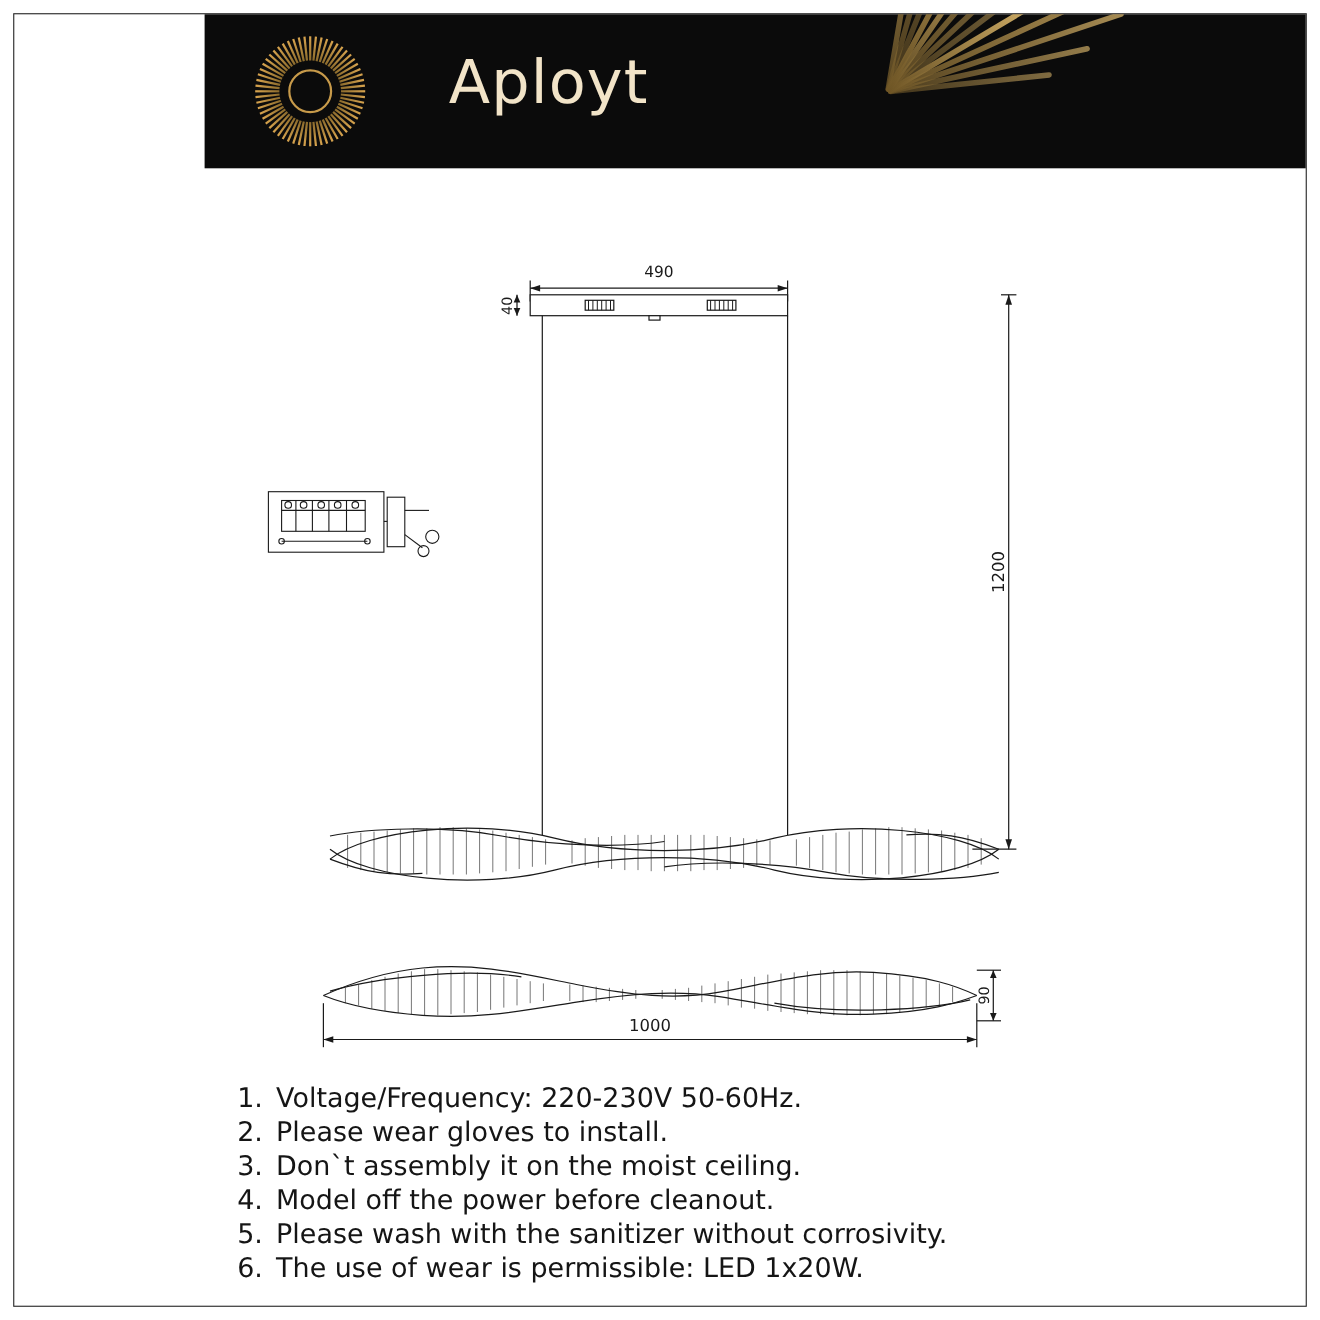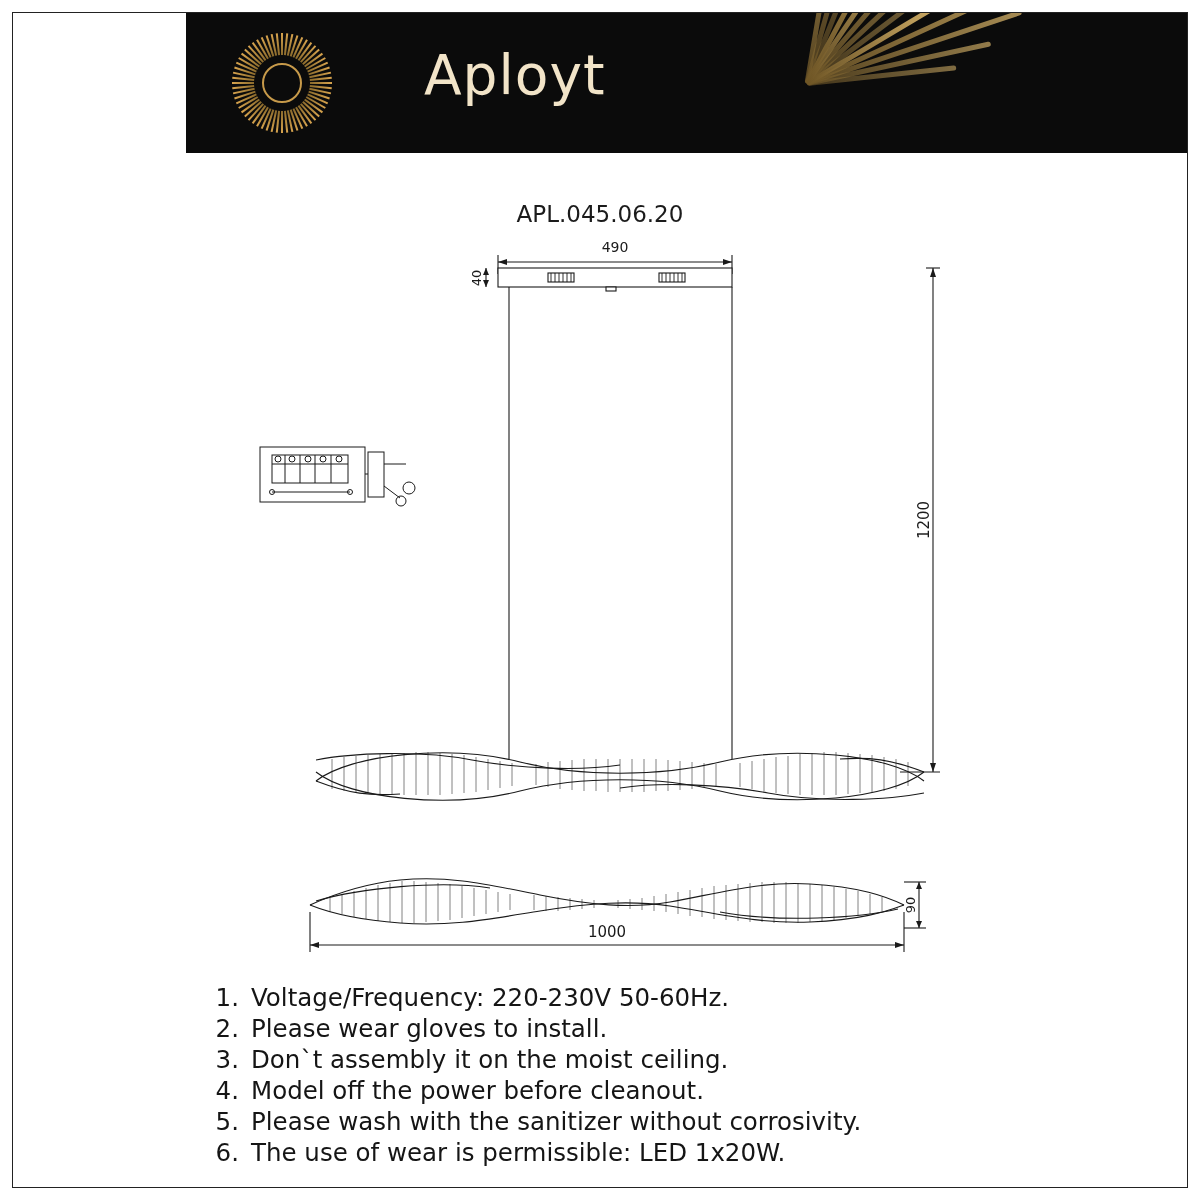--- a/index.html
+++ b/index.html
@@ -5,31 +5,31 @@
   html,body{margin:0;padding:0;background:#ffffff;}
   body{width:1200px;height:1200px;font-family:"DejaVu Sans",sans-serif;color:#1a1a1a;overflow:hidden;}
   .page{position:relative;width:1200px;height:1200px;box-sizing:border-box;}
   .frame{position:absolute;left:12px;top:12px;width:1176px;height:1176px;border:1px solid #222;box-sizing:border-box;}
 
   
   .banner{position:absolute;left:186px;top:13px;width:1001px;height:140px;background:#0b0b0b;overflow:hidden;}
   .logo-burst{position:absolute;left:42px;top:16px;width:108px;height:108px;}
   .logo-burst .core{position:absolute;left:34px;top:34px;width:40px;height:40px;border-radius:50%;background:#0b0b0b;border:2px solid #c79a4a;box-sizing:border-box;}
   .ray{position:absolute;left:53px;top:4px;width:2px;height:22px;background:linear-gradient(to bottom,#d8a44e,#8a6a2c);transform-origin:1px 50px;}
-  .brand{position:absolute;left:222px;top:30px;font-family:"DejaVu Sans",sans-serif;font-size:55px;letter-spacing:1px;color:#f2e4c8;font-weight:400;margin-left:16px;}
+  .brand{position:absolute;left:222px;top:30px;font-family:"DejaVu Sans",sans-serif;font-size:55px;letter-spacing:1px;color:#f2e4c8;font-weight:400;}
   .fan{position:absolute;right:-20px;top:-42px;width:400px;height:230px;}
   .blade{position:absolute;left:0px;top:110px;height:5px;background:linear-gradient(to right,#6e5525,#e0bb6e);transform-origin:0 50%;border-radius:3px;}
 
   
   .title{position:absolute;width:1176px;text-align:center;left:12px;font-size:23px;color:#1b1b1b;}
   .title.t1{top:170px;}
   .title.t2{top:201px;}
 
   
-  .draw{position:absolute;left:20px;top:12px;width:1011px;height:1176px;}
+  .draw{position:absolute;left:4px;top:12px;width:1011px;height:1176px;}
   svg{position:absolute;left:0;top:0;width:1176px;height:1176px;}
 
   
   .notes{position:absolute;left:205px;top:982px;width:860px;}
   .note{display:flex;align-items:flex-start;font-size:24.5px;line-height:31px;color:#151515;}
   .note .num{width:34px;text-align:right;padding-right:12px;flex:none;}
   .note .txt{flex:1;}
 </style>
 </head>
 <body>
@@ -112,21 +112,20 @@
         <div class="blade" style="width: 226px; transform: rotate(-43.2deg); opacity: 0.64;"></div>
         <div class="blade" style="width: 264px; transform: rotate(-49.4deg); opacity: 0.73;"></div>
         <div class="blade" style="width: 150px; transform: rotate(-55.6deg); opacity: 0.82;"></div>
         <div class="blade" style="width: 243px; transform: rotate(-61.8deg); opacity: 0.91;"></div>
         <div class="blade" style="width: 281px; transform: rotate(-68deg); opacity: 0.55;"></div>
         <div class="blade" style="width: 319px; transform: rotate(-74.2deg); opacity: 0.64;"></div>
         <div class="blade" style="width: 205px; transform: rotate(-80.4deg); opacity: 0.73;"></div>
       </div>
   </div>
 
-  <div class="title t2">APL.045.06.20</div>
 
   <div class="draw">
     <svg viewBox="0 0 1176 1176" xmlns="http://www.w3.org/2000/svg">
       <g stroke="#1a1a1a" fill="none" stroke-width="1.1">
 
         <line x1="478" y1="243" x2="478" y2="262"></line>
         <line x1="712" y1="243" x2="712" y2="262"></line>
         <line x1="478" y1="250" x2="712" y2="250"></line>
         <path d="M478 250 l9 -3 v6 z" fill="#1a1a1a" stroke="none"></path>
         <path d="M712 250 l-9 -3 v6 z" fill="#1a1a1a" stroke="none"></path>

